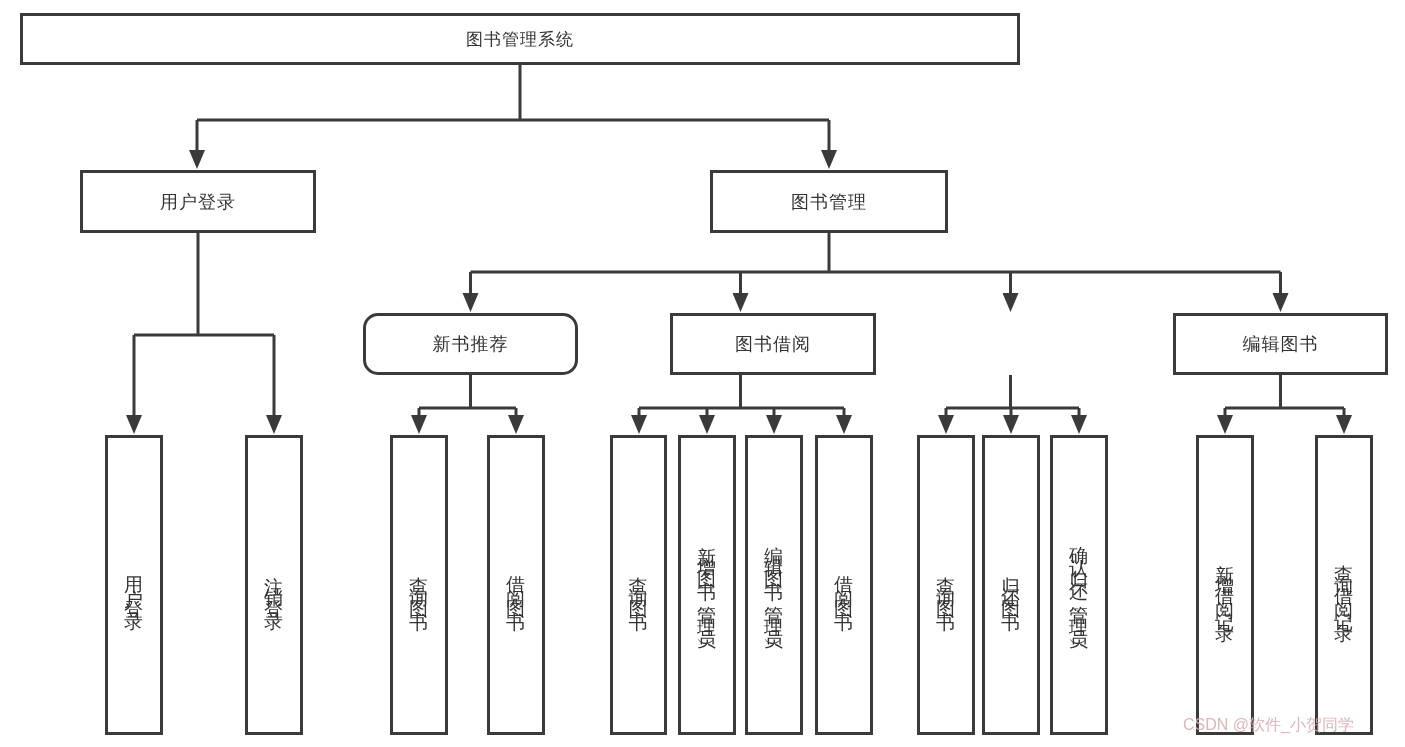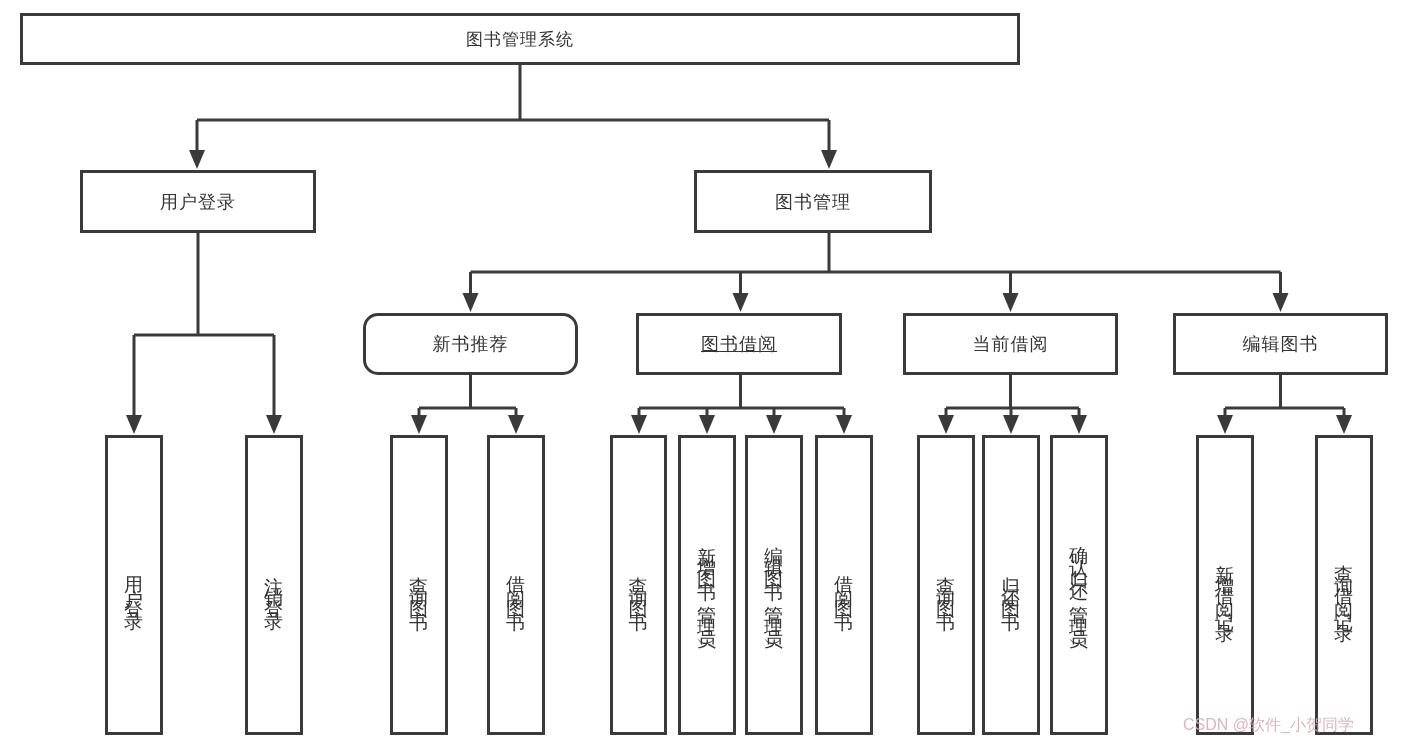--- a/index.html
+++ b/index.html
@@ -105,32 +105,29 @@
     </g>
   </svg>
 
   <div class="node hnode root-node" style="left:20px;top:13px;width:1000px;height:52px;">
     <span>图书管理系统</span>
   </div>
 
   <div class="node hnode" style="left:80px;top:170px;width:236px;height:63px;">
     <span>用户登录</span>
   </div>
-  <div class="node hnode" style="left:694px;top:170px;width:238px;height:63px;">
+  <div class="node hnode" style="left:710px;top:170px;width:238px;height:63px;">
     <span>图书管理</span>
   </div>
 
   <div class="node hnode" style="left:363px;top:313px;width:215px;height:62px;border-radius:15px;">
     <span>新书推荐</span>
   </div>
-  <div class="node hnode" style="left:636px;top:313px;width:206px;height:62px;text-decoration:underline;">
+  <div class="node hnode" style="left:670px;top:313px;width:206px;height:62px;">
     <span>图书借阅</span>
-  </div>
-  <div class="node hnode" style="left:903px;top:313px;width:215px;height:62px;">
-    <span>当前借阅</span>
   </div>
   <div class="node hnode" style="left:1173px;top:313px;width:215px;height:62px;">
     <span>编辑图书</span>
   </div>
 
   <div class="node vnode" style="left:105px;top:435px;width:58px;height:300px;">
     <span>用户登录</span>
   </div>
   <div class="node vnode" style="left:245px;top:435px;width:58px;height:300px;">
     <span>注销登录</span>

